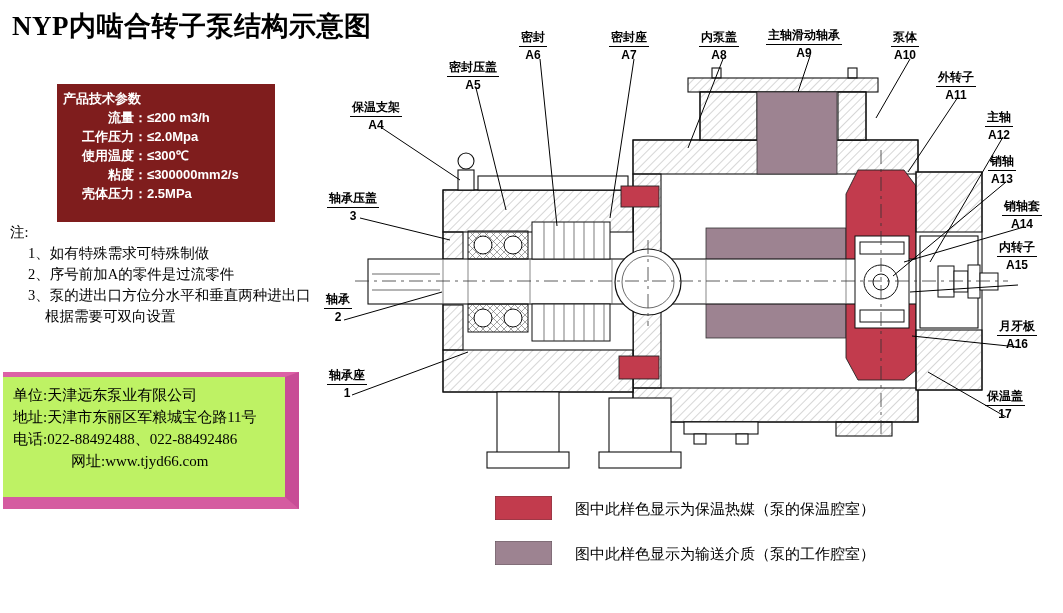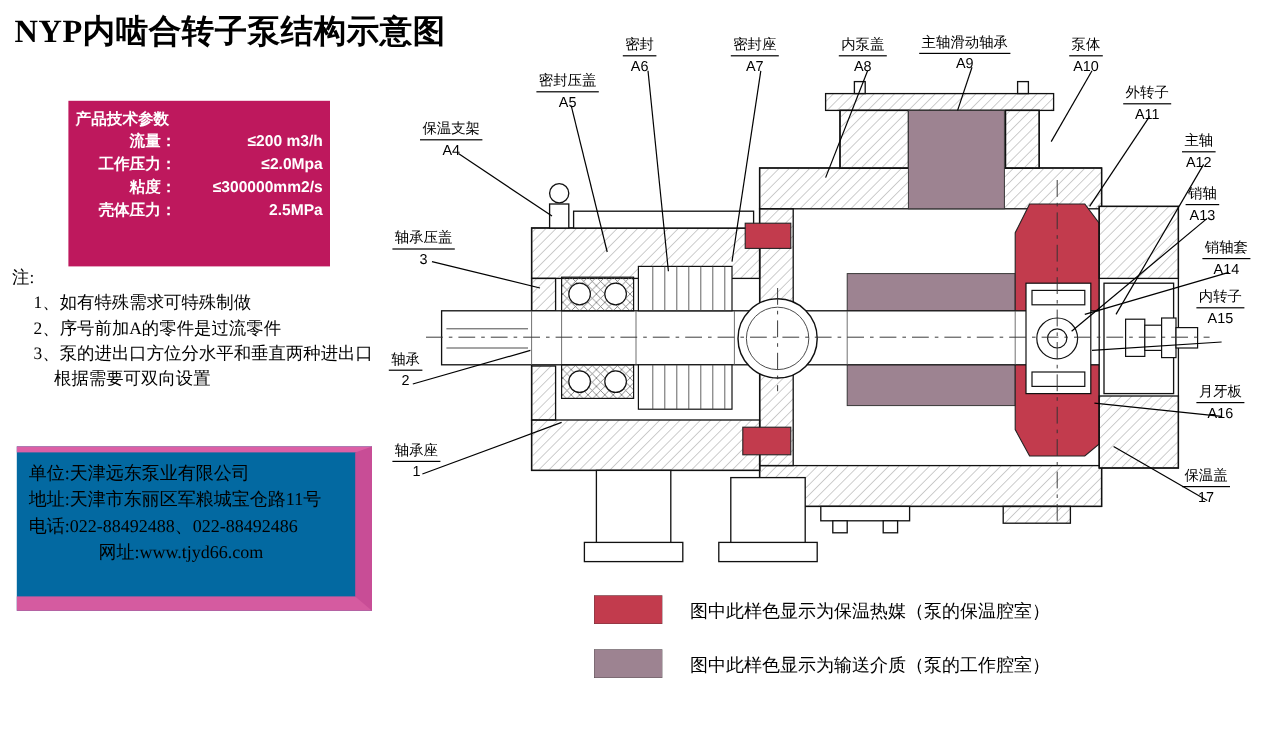--- a/index.html
+++ b/index.html
@@ -7,42 +7,42 @@
     width:1063px;height:613px;position:relative;overflow:hidden;
     background:#ffffff;font-family:"Liberation Sans",sans-serif;color:#000;
   }
   .title{
     position:absolute;left:12px;top:8px;font-size:27px;font-weight:bold;
     font-family:"Liberation Serif",serif;letter-spacing:.5px;
   }
   
   .param-box{
     position:absolute;left:57px;top:84px;width:218px;height:138px;
-    background:#be185d;color:#fff;font-weight:bold;font-size:13px;
+    background:#7f1d1d;color:#fff;font-weight:bold;font-size:13px;
     padding:5px 6px;box-sizing:border-box;line-height:19px;
   }
-  .param-row{display:flex;justify-content:space-between;}
+  .param-row{display:flex;}
   .param-label{width:84px;text-align:right;flex:none;}
   
   .notes{
     position:absolute;left:10px;top:222px;width:304px;
     font-family:"Liberation Serif",serif;font-size:14.5px;line-height:21px;
   }
   .note-item{margin-left:18px;width:278px;padding-left:17px;text-indent:-17px;}
   
   .company{
-    position:absolute;left:14px;top:372px;width:262px;height:106px;
-    background:#0369a1;
+    position:absolute;left:3px;top:372px;width:262px;height:106px;
+    background:#bef264;
     border-top:5px solid #dc60a6;border-right:14px solid #c84d96;border-bottom:12px solid #d55ba0;
     padding:7px 10px;font-family:"Liberation Serif",serif;font-size:15px;line-height:22px;color:#000;
   }
   .co-line:nth-child(4){padding-left:58px;}
   .co-line:nth-child(5){text-decoration-line:underline;text-decoration-style:wavy;text-decoration-color:#1fa01f;text-underline-offset:3px;text-align:center;}
   
-  .plabel{position:absolute;font-size:12px;font-weight:normal;text-align:center;line-height:15px;}
+  .plabel{position:absolute;font-size:12px;font-weight:bold;text-align:center;line-height:15px;}
   .plabel-text{border-bottom:1.5px solid #000;padding:0 2px 1px;white-space:nowrap;}
   .plabel-ref{padding-top:1px;}
   
   .swatch{position:absolute;width:57px;height:24px;}
   .legend-text{position:absolute;font-family:"Liberation Serif",serif;font-size:15px;}
   #diagram{position:absolute;left:0;top:0;}
 </style>
 </head>
 <body>
 
@@ -50,20 +50,24 @@
 
 <div class="param-box">
   <div class="param-header">产品技术参数</div>
   <div class="param-row">
     <span class="param-label">流量：</span>
     <span class="param-value">≤200 m3/h</span>
   </div>
   <div class="param-row">
     <span class="param-label">工作压力：</span>
     <span class="param-value">≤2.0Mpa</span>
+  </div>
+  <div class="param-row">
+    <span class="param-label">使用温度：</span>
+    <span class="param-value">≤300℃</span>
   </div>
   <div class="param-row">
     <span class="param-label">粘度：</span>
     <span class="param-value">≤300000mm2/s</span>
   </div>
   <div class="param-row">
     <span class="param-label">壳体压力：</span>
     <span class="param-value">2.5MPa</span>
   </div>
 </div>

